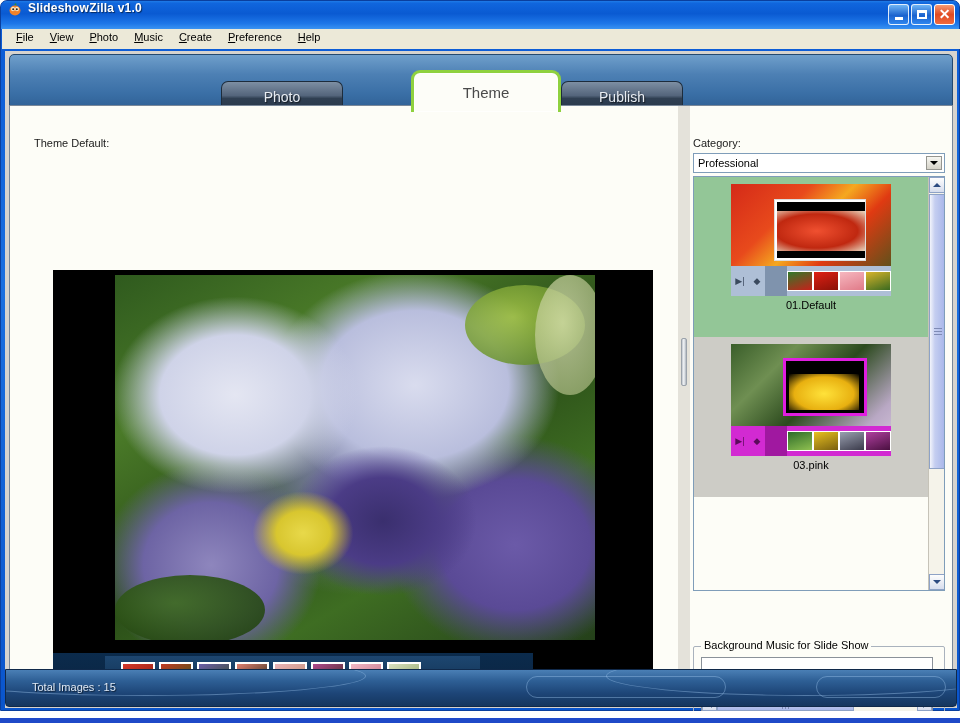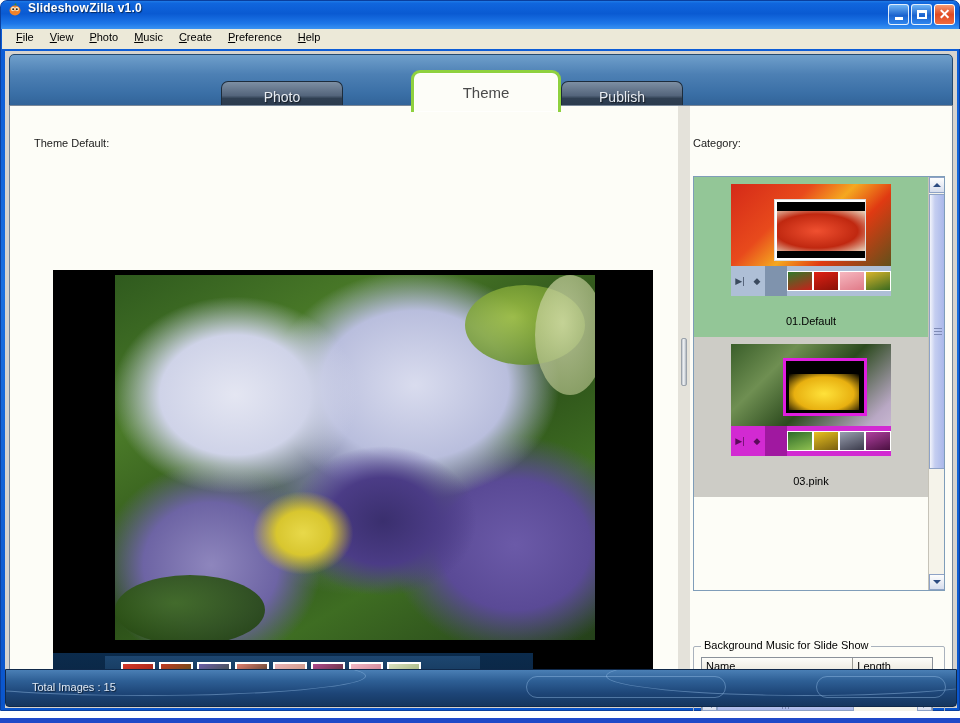--- a/index.html
+++ b/index.html
@@ -198,21 +198,21 @@
     position: absolute; left: 3px; top: 70px; width: 252px; height: 415px;
     background: #fdfdf7; border: 1px solid #7f9db9; overflow: hidden;
   }
   .theme-item {
     position: relative; width: 234px; height: 160px;
     display: flex; flex-direction: column; align-items: center; padding-top: 7px;
   }
   .theme-item.selected { background: #93c697; }
   .theme-item.normal { background: #cdccc6; }
   .theme-thumb { width: 160px; height: 112px; position: relative; overflow: hidden; }
-  .theme-caption { font-size: 11px; color: #000; margin-top: 19px; }
+  .theme-caption { font-size: 11px; color: #000; margin-top: 3px; }
   .th-strip {
     position: absolute; left: 0; bottom: 0; width: 100%; height: 30px;
     display: flex; align-items: center;
   }
   .th-mini { width: 26px; height: 20px; border: 1px solid #fff; flex: 0 0 auto; }
 
   
   #theme-sb {
     position: absolute; right: 0; top: 0; width: 16px; height: 100%;
     background: #f5f3ea; border-left: 1px solid #c6c3b8;
@@ -422,20 +422,26 @@
         </div>
       </div>
 
       <div id="splitter">
         <div id="splitter-grip"></div>
       </div>
 
       <div id="right-pane">
 
         <div id="category-label">Category:</div>
+        <div id="category-select">
+          <span>Professional</span>
+          <div id="category-arrow">
+            <span class="caret-down"></span>
+          </div>
+        </div>
 
         <div id="theme-list">
           <div class="theme-item selected">
             <div class="theme-thumb" style="background:linear-gradient(135deg,#d42a18 0%,#e84a1c 30%,#f5a820 46%,#e03a12 62%,#2e5a1e 100%);">
               <div style="position:absolute;left:43px;top:15px;width:92px;height:62px;background:#fff;border:1px solid #ddd;">
                 <div style="position:absolute;left:2px;top:2px;width:88px;height:9px;background:#000;"></div>
                 <div style="position:absolute;left:2px;bottom:2px;width:88px;height:9px;background:#000;"></div>
                 <div style="position:absolute;left:2px;top:11px;width:88px;height:40px;background:radial-gradient(ellipse at 45% 50%,#f05030,#c02810 60%,#e8d8c0);"></div>
               </div>
               <div class="th-strip" style="background:#aebfd6;">
@@ -480,24 +486,20 @@
               </div>
           </div>
         </div>
 
 
         <div id="music-group">
           <div id="music-fieldset"></div>
           <div id="music-legend">Background Music for Slide Show</div>
 
           <div id="music-table">
-            <div id="music-head">
-              <div class="mh-cell" id="mh-name">Name</div>
-              <div class="mh-cell" id="mh-length">Length</div>
-            </div>
             <div id="music-hsb">
               <div class="hsb-arrow" style="left:0;">
                   <span class="caret-left-s"></span>
                 </div>
               <div id="hsb-thumb">
                   <span id="hsb-grip"></span>
                 </div>
               <div class="hsb-arrow" style="right:0;">
                   <span class="caret-right-s"></span>
                 </div>

